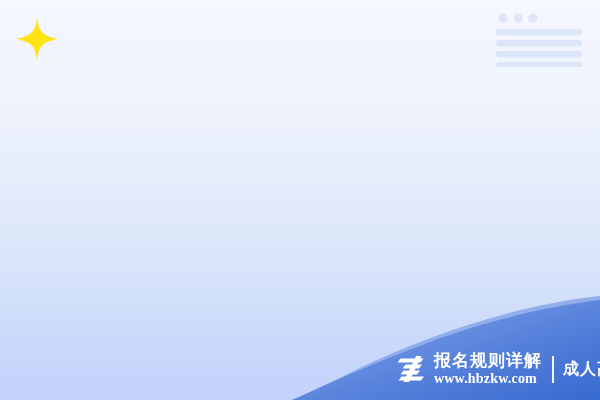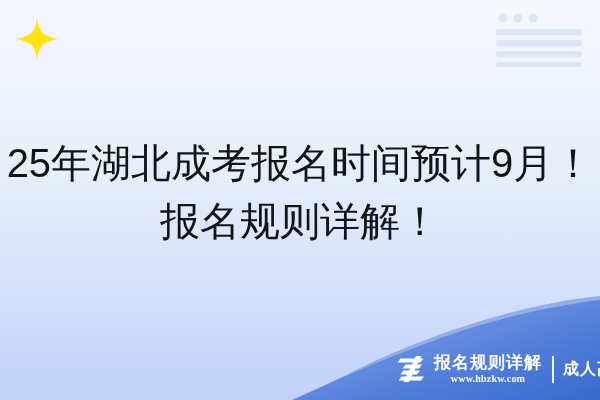--- a/index.html
+++ b/index.html
@@ -98,27 +98,26 @@
   }
   .logo-name {
     color: #ffffff;
     font-size: 17px;
     font-weight: 700;
     letter-spacing: 1px;
     white-space: nowrap;
   }
   .logo-url {
     color: #ffffff;
-    font-size: 10px;
+    font-size: 14px;
     font-weight: 700;
     letter-spacing: 0.2px;
     margin-top: 3px;
     white-space: nowrap;
     font-family: "Liberation Serif", "DejaVu Serif", serif;
-    text-align: center;
   }
   .logo-div {
     width: 2px;
     height: 27px;
     background: #ffffff;
     margin: 0 9px 0 10px;
     flex: 0 0 2px;
     opacity: 0.95;
   }
   .logo-sub {
@@ -154,24 +153,20 @@
   <svg class="doc-icon" viewBox="0 0 90 56" aria-hidden="true">
     <circle cx="9" cy="7" r="4.5" fill="#dde5f8"></circle>
     <circle cx="24" cy="7" r="4.5" fill="#dde5f8"></circle>
     <circle cx="39" cy="7" r="4.5" fill="#dde5f8"></circle>
     <rect x="2" y="18" width="86" height="6.5" rx="3.2" fill="#dde5f8"></rect>
     <rect x="2" y="29" width="86" height="6.5" rx="3.2" fill="#dde5f8"></rect>
     <rect x="2" y="40" width="86" height="6.5" rx="3.2" fill="#dde5f8"></rect>
     <rect x="2" y="51" width="86" height="6.5" rx="3.2" fill="#dde5f8"></rect>
   </svg>
 
-  <div class="headline">
-    <span class="ln">25年湖北成考报名时间预计9月！</span>
-    <span class="ln">报名规则详解！</span>
-  </div>
 
   <div class="logo">
     <svg class="logo-mark" viewBox="0 0 32 32" aria-hidden="true">
       <path d="M4.5 5.5 L27.5 5.5 L24.5 9.5 L1.5 9.5 Z" fill="#ffffff"></path>
       <path d="M9.5 11.5 L26 11.5 L23 15.5 L6.5 15.5 Z" fill="#ffffff"></path>
       <path d="M7.5 17.5 L24 17.5 L21 21.5 L4.5 21.5 Z" fill="#ffffff"></path>
       <path d="M5.5 23.5 L28 23.5 L25 27.5 L2.5 27.5 Z" fill="#ffffff"></path>
       <path d="M20 3 L25.5 3 L13 29 L7.5 29 Z" fill="#ffffff"></path>
     </svg>
     <div class="logo-text">

